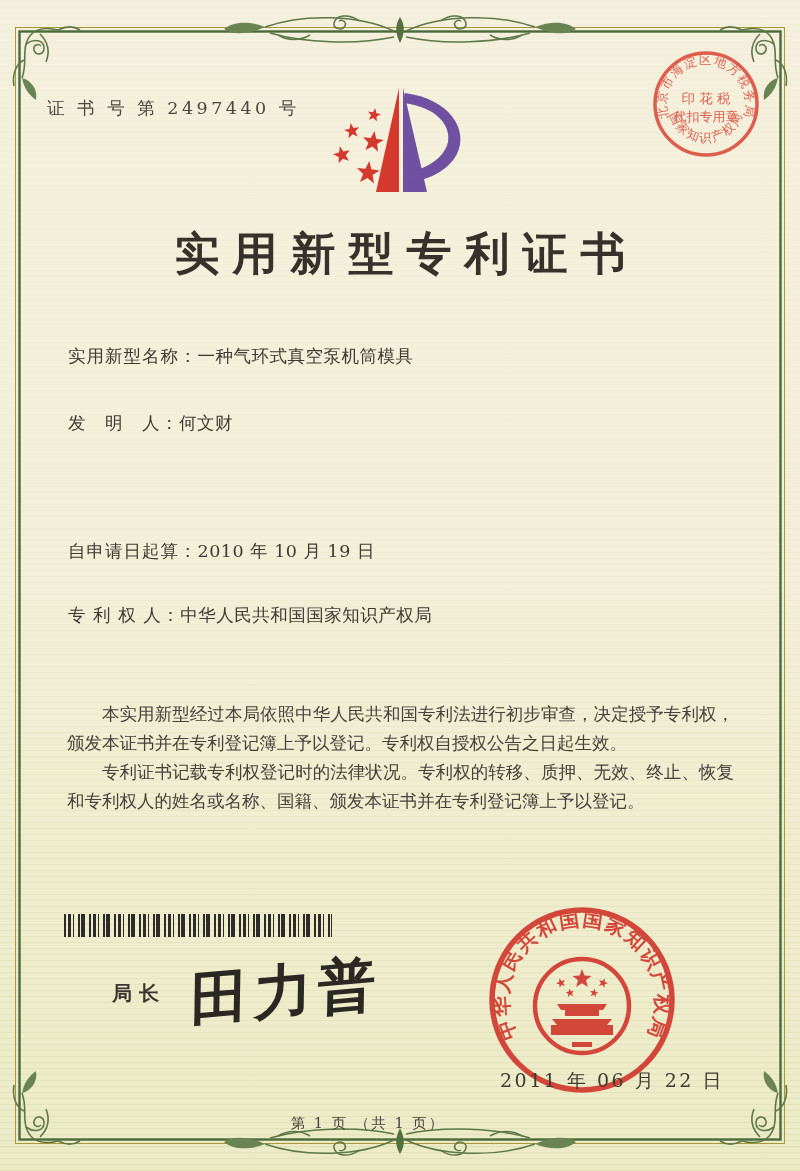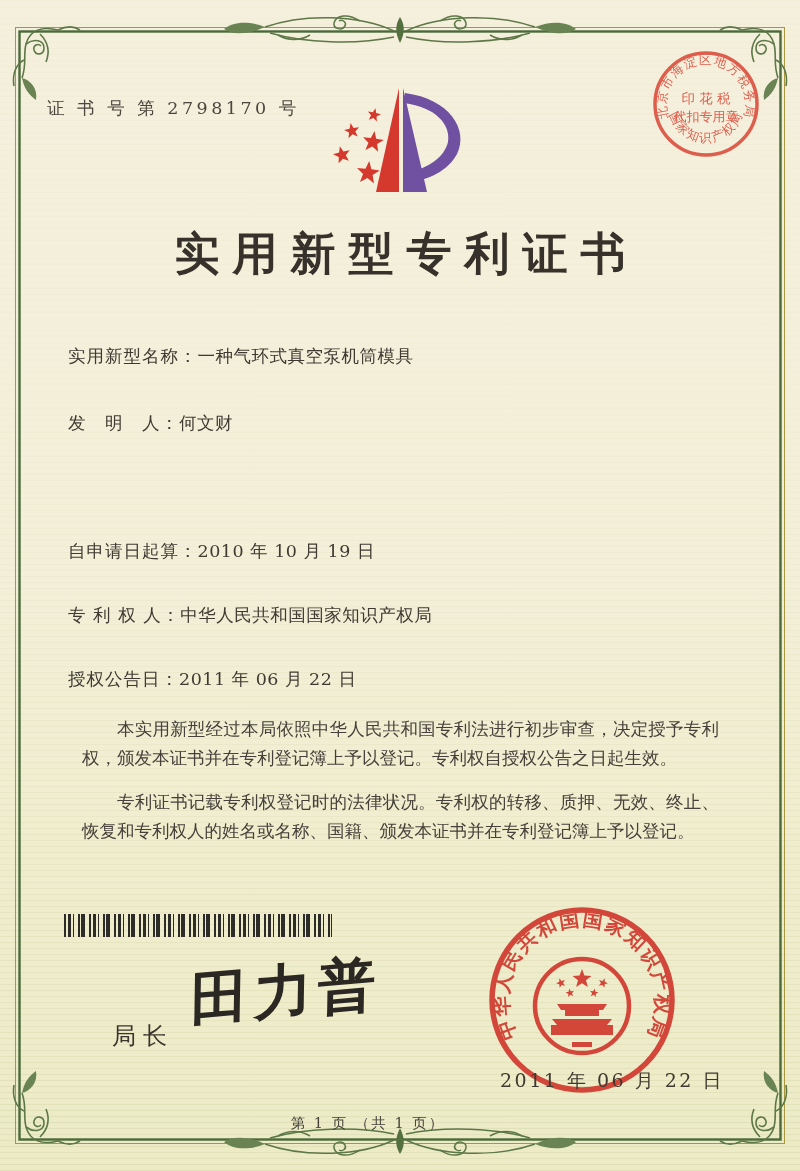--- a/index.html
+++ b/index.html
@@ -33,33 +33,33 @@
     font-size:17.5px;color:#3e3a32;white-space:nowrap;
   }
   .field .lbl{letter-spacing:1px;}
   .field .val{letter-spacing:.5px;}
   .f1{top:344px}.f2{top:411px}.f3{top:475px}.f4{top:539px}.f5{top:603px}.f6{top:667px}
   .body-text{
     position:absolute;left:67px;top:700px;width:667px;
     font-size:17.5px;line-height:29px;color:#45413a;
     text-align:justify;
   }
-  .body-text p{margin:15px;text-indent:2em;}
+  .body-text p{margin:0;text-indent:2em;}
   .barcode{
     position:absolute;left:64px;top:914px;width:268px;height:23px;
     background:repeating-linear-gradient(90deg,
       #2e2c28 0 2px, transparent 2px 4px,
       #2e2c28 4px 7px, transparent 7px 9px,
       #2e2c28 9px 10px, transparent 10px 14px,
       #2e2c28 14px 16px, transparent 16px 17px,
       #2e2c28 17px 21px, transparent 21px 25px);
   }
   .sig-label{
-    position:absolute;left:112px;top:1020px;
-    font-size:24px;color:#3a362f;letter-spacing:7px;
+    position:absolute;left:112px;top:980px;
+    font-size:20px;color:#3a362f;letter-spacing:7px;font-weight:bold;
   }
   .sig-name{
     position:absolute;left:190px;top:952px;width:220px;
     font-size:58px;font-weight:bold;color:#2b2823;
     letter-spacing:6px;transform:rotate(-5deg) skewX(-6deg);
     font-family:"DejaVu Serif","Liberation Serif",serif;
   }
   .seal{position:absolute;left:482px;top:900px;opacity:.95;}
   .seal-date{
     position:absolute;left:500px;top:1068px;
@@ -107,21 +107,21 @@
     <use xlink:href="#cornerOrn" href="#cornerOrn" transform="translate(0,1171) scale(1,-1)"></use>
     <use xlink:href="#cornerOrn" href="#cornerOrn" transform="translate(800,1171) scale(-1,-1)"></use>
     <g transform="translate(400,29)">
         <use xlink:href="#topOrn" href="#topOrn"></use>
       </g>
     <g transform="translate(400,1142) scale(1,-1)">
         <use xlink:href="#topOrn" href="#topOrn"></use>
       </g>
   </svg>
 
-  <div class="cert-number">证 书 号 第 2798170 号</div>
+  <div class="cert-number">证 书 号 第 2497440 号</div>
 
   <svg class="logo" width="150" height="132" viewBox="0 0 150 132" xmlns="http://www.w3.org/2000/svg" xmlns:xlink="http://www.w3.org/1999/xlink">
     <defs>
       <path id="star" d="M0,-1 L0.247,-0.34 L0.951,-0.309 L0.399,0.13 L0.588,0.809 L0,0.42 L-0.588,0.809 L-0.399,0.13 L-0.951,-0.309 L-0.247,-0.34 Z"></path>
     </defs>
     <g fill="#d5382d">
       <use xlink:href="#star" href="#star" transform="translate(54,39) scale(7) rotate(12)"></use>
       <use xlink:href="#star" href="#star" transform="translate(32,55) scale(8) rotate(-10)"></use>
       <use xlink:href="#star" href="#star" transform="translate(53,66) scale(11) rotate(8)"></use>
       <use xlink:href="#star" href="#star" transform="translate(22,79) scale(9) rotate(-14)"></use>
@@ -156,23 +156,20 @@
     <span class="lbl">实用新型名称：</span><span class="val">一种气环式真空泵机筒模具</span>
   </div>
   <div class="field f2">
     <span class="lbl">发　明　人：</span><span class="val">何文财</span>
   </div>
   <div class="field f4">
     <span class="lbl">自申请日起算：</span><span class="val">2010 年 10 月 19 日</span>
   </div>
   <div class="field f5">
     <span class="lbl">专 利 权 人：</span><span class="val">中华人民共和国国家知识产权局</span>
-  </div>
-  <div class="field f6">
-    <span class="lbl">授权公告日：</span><span class="val">2011 年 06 月 22 日</span>
   </div>
 
   <div class="body-text">
     <p>本实用新型经过本局依照中华人民共和国专利法进行初步审查，决定授予专利权，颁发本证书并在专利登记簿上予以登记。专利权自授权公告之日起生效。</p>
     <p>专利证书记载专利权登记时的法律状况。专利权的转移、质押、无效、终止、恢复和专利权人的姓名或名称、国籍、颁发本证书并在专利登记簿上予以登记。</p>
   </div>
 
   <div class="barcode"></div>
 
   <div class="sig-label">局长</div>

